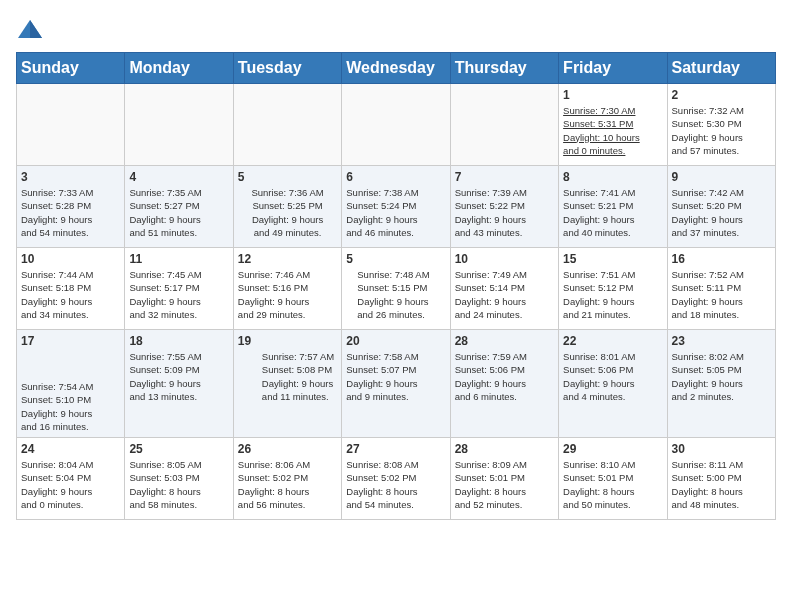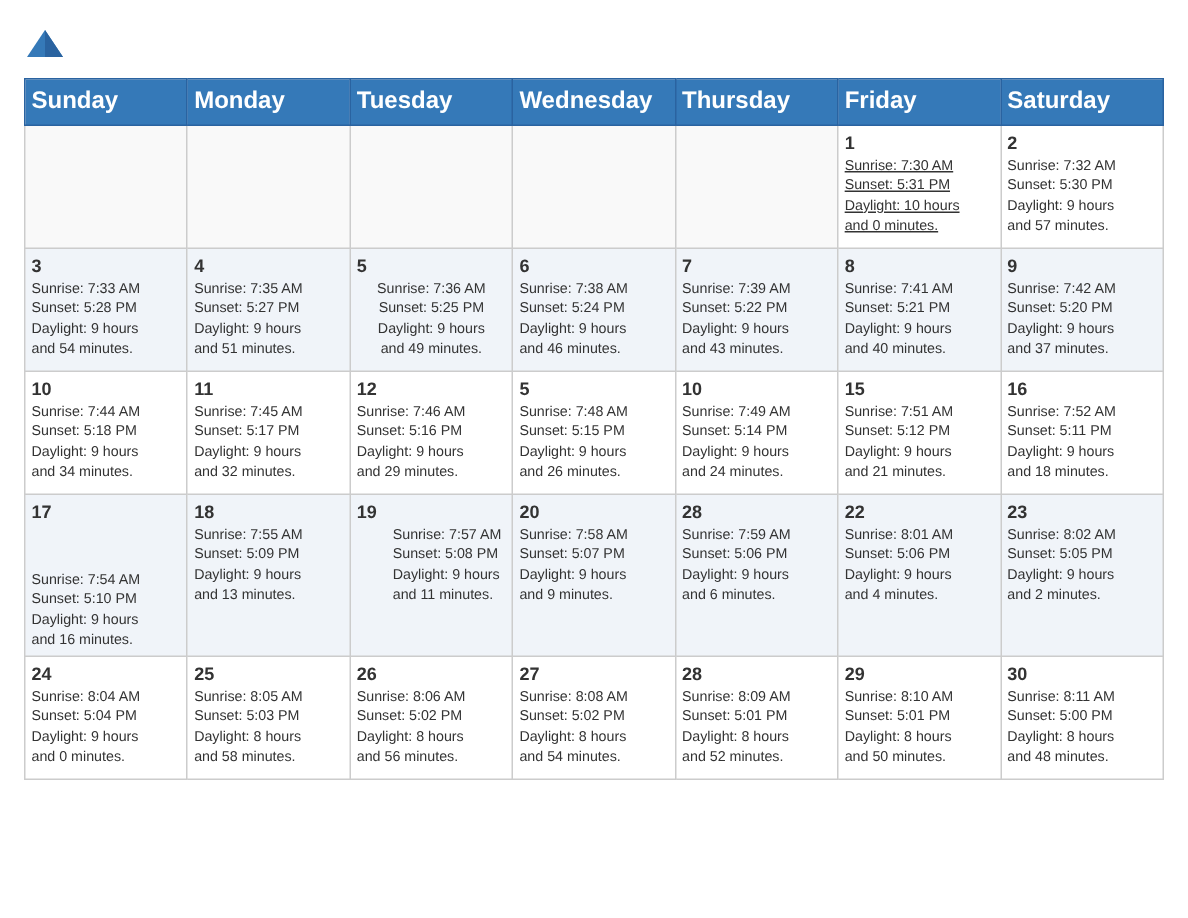--- a/index.html
+++ b/index.html
@@ -209,21 +209,21 @@
         </td>
         <td>
           <div class="day-number">12</div>
           <div class="cell-text" style="white-space: pre-line;">Sunrise: 7:46 AM
 Sunset: 5:16 PM
 Daylight: 9 hours
 and 29 minutes.</div>
         </td>
         <td>
           <div class="day-number">5</div>
-          <div class="cell-text" style="white-space: pre-line;">Sunrise: 7:48 AM
+          <div class="cell-text" style="white-space: pre-line; margin-left: 11px;">Sunrise: 7:48 AM
 Sunset: 5:15 PM
 Daylight: 9 hours
 and 26 minutes.</div>
         </td>
         <td>
           <div class="day-number">10</div>
           <div class="cell-text" style="white-space: pre-line;">Sunrise: 7:49 AM
 Sunset: 5:14 PM
 Daylight: 9 hours
 and 24 minutes.</div>

